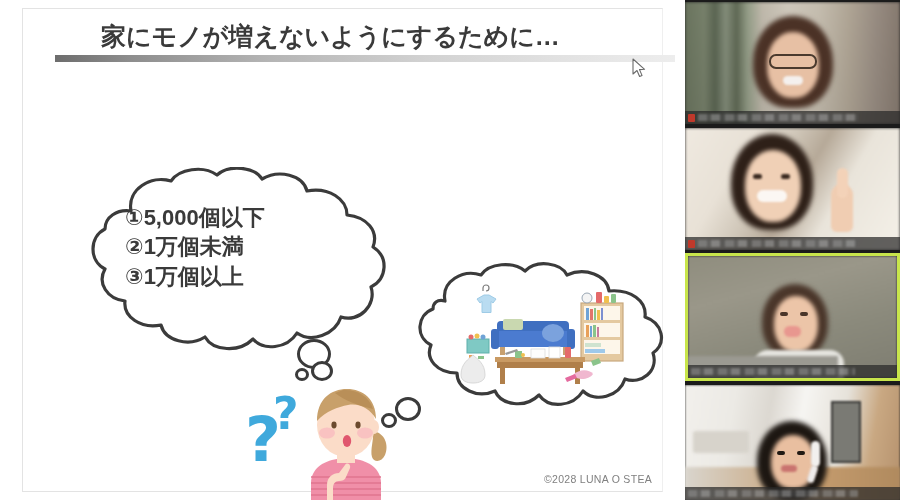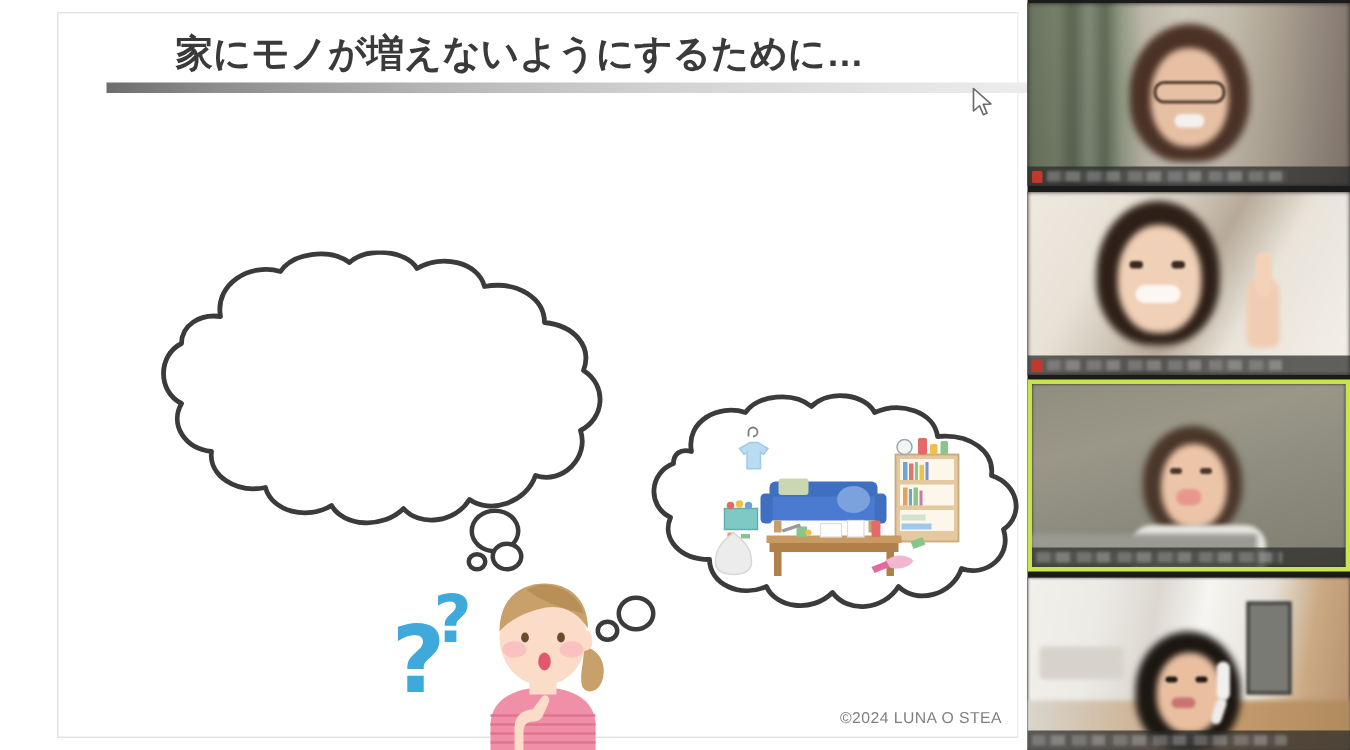--- a/index.html
+++ b/index.html
@@ -9,21 +9,21 @@
     background:#ffffff;
     position:relative;
   }
 
   
   #screen { position:absolute; inset:0; width:900px; height:500px; background:#ffffff; }
 
   
   #slide-region {
     position:absolute; left:0; top:0; width:685px; height:500px;
-    background:#ffffff; overflow:hidden;margin-left:16px;
+    background:#ffffff; overflow:hidden;
   }
   #slide-frame {
     position:absolute; left:22px; top:8px; width:641px; height:484px;
     background:#ffffff;
     border:1px solid #e3e3e3;
     border-right:1px solid #efefef;
   }
 
   
   #slide-title {
@@ -158,20 +158,25 @@
         <svg viewBox="0 0 330 200" preserveAspectRatio="none" aria-hidden="true">
           <path d="M52,44 C48,22 72,8 92,14 C100,2 124,-2 138,8
                    C150,-3 176,0 183,12 C200,2 224,8 228,24
                    C250,20 268,32 268,48 C288,50 300,64 294,80
                    C310,90 308,112 292,120 C298,138 280,156 262,150
                    C256,168 232,176 218,166 C208,182 184,184 174,172
                    C160,186 134,184 126,170 C110,180 86,174 82,158
                    C62,162 44,150 46,134 C28,132 18,116 26,102
                    C10,94 10,70 26,62 C26,50 38,42 52,44 Z" fill="#ffffff" stroke="#3b3b3b" stroke-width="3.2" stroke-linejoin="round"></path>
         </svg>
+        <div id="options-list">
+          <div>①5,000個以下</div>
+          <div>②1万個未満</div>
+          <div>③1万個以上</div>
+        </div>
       </div>
       <div class="trail" id="lt1"></div>
       <div class="trail" id="lt2"></div>
       <div class="trail" id="lt3"></div>
 
       <div id="room-cloud">
         <svg class="cloudline" viewBox="0 0 282 164" preserveAspectRatio="none" aria-hidden="true">
           <path d="M44,40 C40,20 62,8 80,14 C88,2 112,0 124,10
                    C136,-2 160,2 166,14 C184,6 206,14 208,30
                    C230,28 246,40 244,56 C262,62 266,82 252,92
@@ -288,21 +293,21 @@
 
         <ellipse cx="43" cy="44" rx="2.6" ry="3.4" fill="#6b4a2e"></ellipse>
         <ellipse cx="67" cy="44" rx="2.6" ry="3.4" fill="#6b4a2e"></ellipse>
 
         <ellipse cx="56" cy="60" rx="4.2" ry="6" fill="#e0576e"></ellipse>
 
         <path d="M36,120 v-16 c0,-8 6,-12 12,-12 l6,-8 c2,-3 6,-1 5,3 l-4,9
                  c-1,3 -4,4 -7,4 c-4,0 -6,3 -6,7 v13z" fill="#fbdcc8"></path>
       </svg>
 
-      <div id="copyright">©2024 LUNA O STEA</div>
+      <div id="copyright">©2028 LUNA O STEA</div>
     </div>
 
     <svg id="cursor" viewBox="0 0 14 20">
       <path d="M1,1 L1,16 L5,12.5 L7.6,18.5 L10,17.4 L7.5,11.6 L12.6,11.3 Z" fill="#ffffff" stroke="#6a6a6a" stroke-width="1.1" stroke-linejoin="round"></path>
     </svg>
   </div>
 
   <div id="video-panel">
 
     <div class="tile" id="tile-1">

